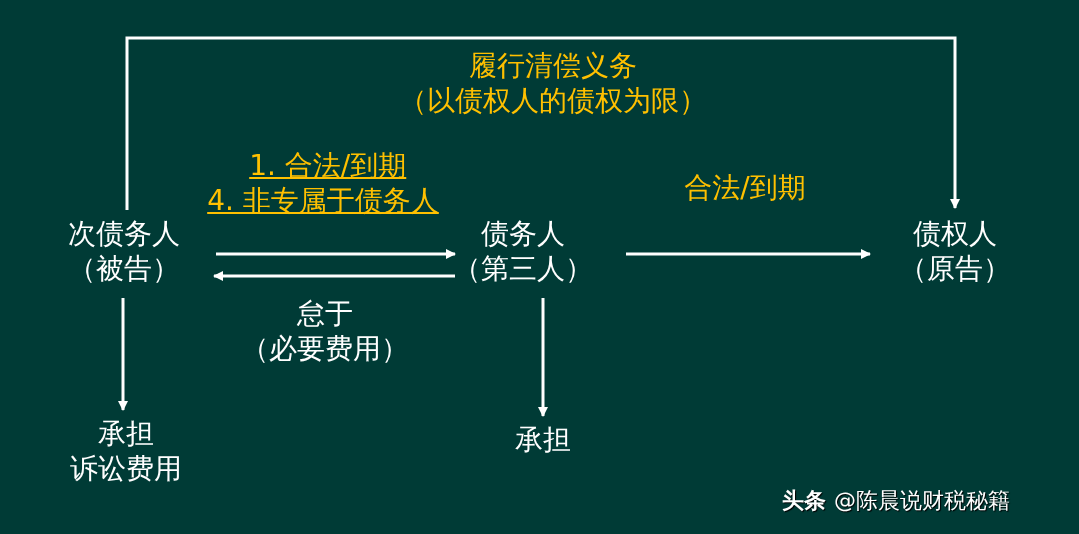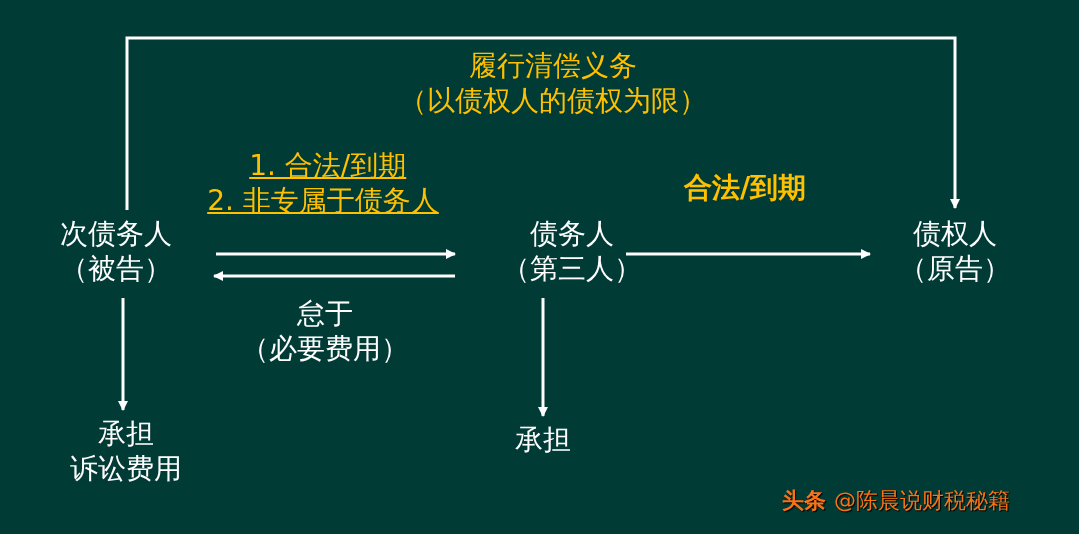--- a/index.html
+++ b/index.html
@@ -18,21 +18,21 @@
       line-height: 1.25;
       font-size: 28px;
     }
     .white { color: #ffffff; }
     .gold { color: #ffc000; }
     .node { transform: translateX(-50%); }
     .watermark {
       position: absolute;
       left: 782px; top: 486px;
       font-size: 22px;
-      color: #f97316;
+      color: #ffffff;
       text-shadow: 1px 1px 1px #000;
       white-space: nowrap;
     }
     .watermark b { font-weight: bold; margin-right: 8px; }
   </style>
 </head>
 <body>
 
 <svg class="lines" viewBox="0 0 1079 534">
   <defs>
@@ -56,38 +56,38 @@
   <line x1="543" y1="298" x2="543" y2="416" stroke="#ffffff" stroke-width="3" marker-end="url(#ah)"></line>
 </svg>
 
 <div class="txt gold node" style="left:553px; top:48px;">
   <div>履行清偿义务</div>
   <div>（以债权人的债权为限）</div>
 </div>
 
 <div class="txt gold node" style="left:323px; top:148px; text-align:left;text-decoration:underline;">
   <div style="padding-left:42px;">1. 合法/到期</div>
-  <div>2. 非专属于债务人</div>
+  <div>4. 非专属于债务人</div>
 </div>
 
-<div class="txt gold node" style="left:745px; top:170px;font-weight:bold;">
+<div class="txt gold node" style="left:745px; top:170px;">
   <span>合法/到期</span>
 </div>
 
 <div class="txt white node" style="left:325px; top:296px;">
   <div>怠于</div>
   <div>（必要费用）</div>
 </div>
 
-<div class="txt white node" style="left:116px; top:216px;">
+<div class="txt white node" style="left:124px; top:216px;">
   <div>次债务人</div>
   <div>（被告）</div>
 </div>
 
-<div class="txt white node" style="left:572px; top:216px;">
+<div class="txt white node" style="left:523px; top:216px;">
   <div>债务人</div>
   <div>（第三人）</div>
 </div>
 
 <div class="txt white node" style="left:955px; top:216px;">
   <div>债权人</div>
   <div>（原告）</div>
 </div>
 
 <div class="txt white node" style="left:126px; top:416px;">

